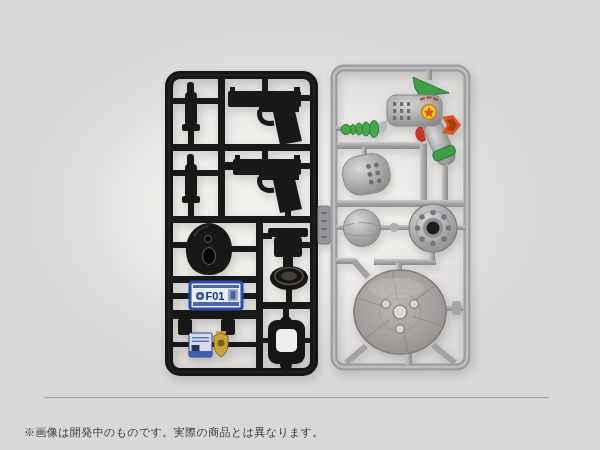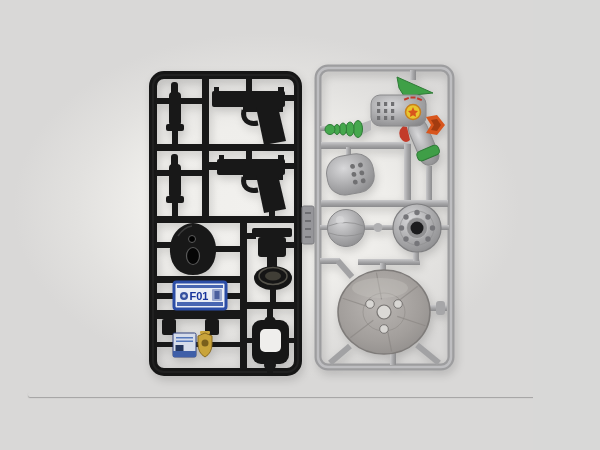--- a/index.html
+++ b/index.html
@@ -1,19 +1,20 @@
 <!DOCTYPE html>
 <html><head>
 <meta charset="utf-8">
 <style>
   html,body{margin:0;padding:0;background:#d8d8d7;}
   .stage{
     position:relative;width:533px;height:450px;overflow:hidden;
     background:radial-gradient(ellipse 54% 44% at 50% 46%, #f2f1ee 0%, #efeeeb 42%, #e2e1df 66%, #d9d8d7 88%);
     font-family:"Liberation Sans", sans-serif;
+    margin-left:16px;
   }
   .sprue{position:absolute;filter:drop-shadow(2px 4px 4px rgba(0,0,0,0.16));}
   .rod{
     position:absolute;left:28px;top:392px;width:545px;height:4.5px;border-radius:2px;
     background:linear-gradient(90deg,#6e6e6e 0%,#2b282a 5%,#38353
 7 50%,#2b282a 95%,#6e6e6e 100%);
     box-shadow:0 1px 1px rgba(0,0,0,0.25);
   }
   .caption{
     position:absolute;left:8px;top:425px;font-size:11px;letter-spacing:.4px;color:#3a3a3a;
@@ -297,13 +298,14 @@
       <ellipse cx="80" cy="226" rx="28" ry="10" fill="#c6c2bf" opacity=".4"></ellipse>
       <circle cx="84" cy="250" r="7" fill="#dbd9d6" stroke="#787573" stroke-width="1.2"></circle>
       <circle cx="70" cy="242" r="4.3" fill="#d8d6d3" stroke="#787573" stroke-width="1"></circle>
       <circle cx="98" cy="242" r="4.3" fill="#d8d6d3" stroke="#787573" stroke-width="1"></circle>
       <circle cx="84" cy="267" r="4.3" fill="#d8d6d3" stroke="#787573" stroke-width="1"></circle>
     </g>
   </svg>
 
   <div class="rod"></div>
 
+  <div class="caption">※画像は開発中のものです。実際の商品とは異なります。</div>
 </div>
 
 </body></html>

